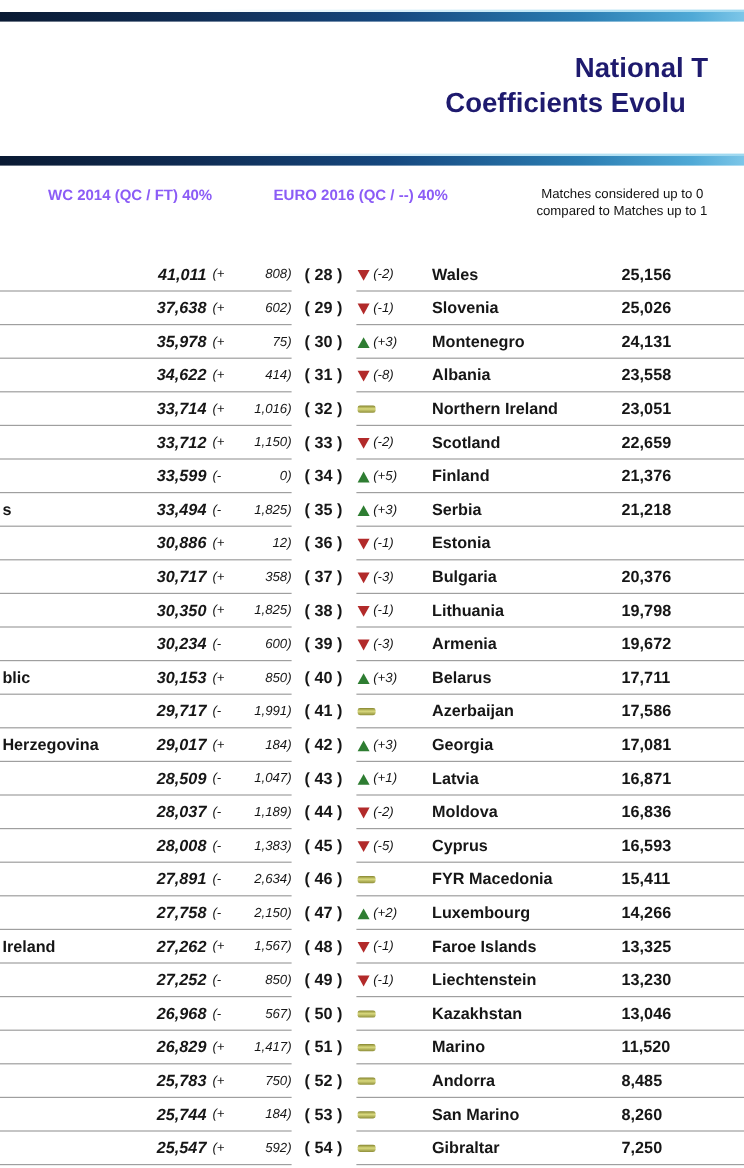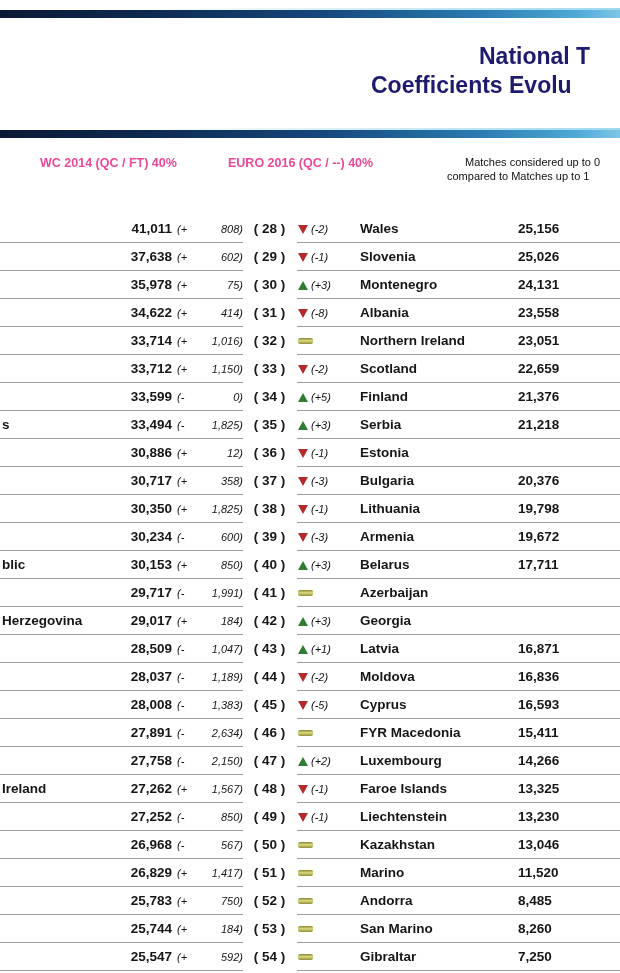--- a/index.html
+++ b/index.html
@@ -14,32 +14,32 @@
   .bar::before{content:"";position:absolute;left:0;right:0;top:-2px;height:2px;
     background:linear-gradient(90deg,rgba(255,255,255,0) 25%,#9ed8f0 100%);}
   .bar-top{top:10px;}
   .bar-mid{top:130px;}
   
   .title{position:absolute;top:41px;left:0;width:620px;height:92px;
     color:#1e1a6e;font-weight:bold;font-size:23px;line-height:30px;white-space:nowrap;text-align:center;}
   .title .t1{position:absolute;left:479px;top:0;}
   .title .t2{position:absolute;left:371px;top:29px;}
   
-  .colhead{position:absolute;top:156px;font-size:12.5px;font-weight:bold;white-space:nowrap;color:#ec4899;}
+  .colhead{position:absolute;top:156px;font-size:12.5px;font-weight:bold;white-space:nowrap;color:#8b5cf6;}
   .colhead.wc{left:40px;}
   .colhead.euro{left:228px;}
   .note{position:absolute;top:156px;left:447px;font-size:11px;line-height:13.5px;
     white-space:nowrap;color:#111;}
-  .note div:first-child{margin-left:18px;}
+  .note div:first-child{margin-left:4px;}
   
   .rows{position:absolute;top:215px;left:0;width:620px;}
   .row{position:relative;height:28px;font-size:13.5px;font-weight:bold;}
   .c{position:absolute;top:0;height:28px;line-height:28px;white-space:nowrap;}
   .c-left{left:2px;}
-  .c-wc{left:96px;width:76px;text-align:right;}
+  .c-wc{left:96px;width:76px;text-align:right;font-style:italic;}
   .c-delta{left:177px;width:66px;display:flex;justify-content:space-between;align-items:center;
     font-weight:normal;font-style:italic;font-size:11px;}
   .c-rank{left:247px;width:45px;text-align:center;}
   .c-move{left:298px;width:56px;display:flex;align-items:center;gap:3px;font-weight:normal;}
   .mlabel{font-style:italic;font-size:11px;}
   .icon{display:inline-block;}
   .icon.down{width:0;height:0;border-left:5.5px solid transparent;border-right:5.5px solid transparent;border-top:9px solid #b22a2a;}
   .icon.up{width:0;height:0;border-left:5.5px solid transparent;border-right:5.5px solid transparent;border-bottom:9px solid #2e7d32;}
   .icon.same{width:15px;height:6px;border-radius:2px;background:linear-gradient(180deg,#85852e 0%,#d9d97e 45%,#8f8f3a 100%);}
   .c-country{left:360px;}
@@ -294,36 +294,38 @@
     <span class="c c-delta">
         <i>(-</i>
         <i>1,991)</i>
       </span>
     <span class="c c-rank">( 41 )</span>
     <span class="c c-move">
         <span class="icon same"></span>
         <i class="mlabel"></i>
       </span>
     <span class="c c-country">Azerbaijan</span>
+    <span class="c c-euro">17,586</span>
     <span class="line line-l"></span>
     <span class="line line-r"></span>
   </div>
     <div class="row">
     <span class="c c-left">Herzegovina</span>
     <span class="c c-wc">29,017</span>
     <span class="c c-delta">
         <i>(+</i>
         <i>184)</i>
       </span>
     <span class="c c-rank">( 42 )</span>
     <span class="c c-move">
         <span class="icon up"></span>
         <i class="mlabel">(+3)</i>
       </span>
     <span class="c c-country">Georgia</span>
+    <span class="c c-euro">17,081</span>
     <span class="line line-l"></span>
     <span class="line line-r"></span>
   </div>
     <div class="row">
     <span class="c c-left"></span>
     <span class="c c-wc">28,509</span>
     <span class="c c-delta">
         <i>(-</i>
         <i>1,047)</i>
       </span>

